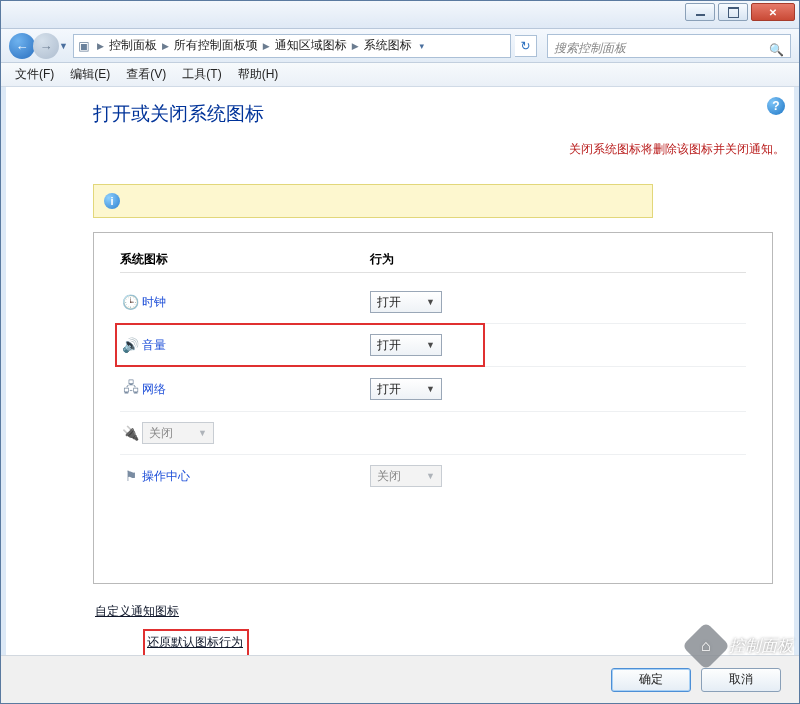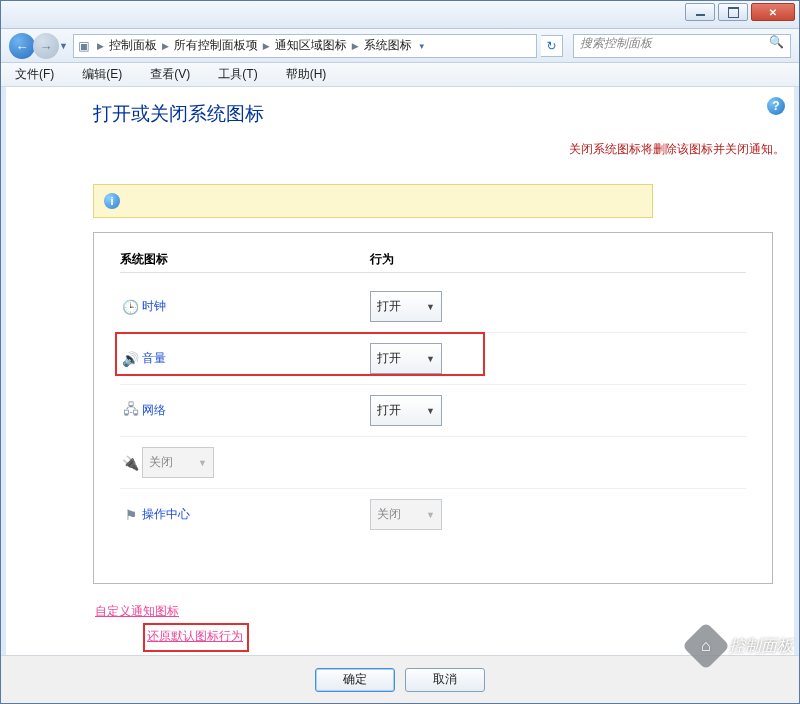--- a/index.html
+++ b/index.html
@@ -20,58 +20,58 @@
   .nav-arrows { display:flex; align-items:center; }
   .nav-arrow { width:26px; height:26px; border-radius:50%; background:radial-gradient(circle at 35% 30%, #6fb3ef, #2a6fbf); display:flex; align-items:center; justify-content:center; color:#fff; font-size:13px; }
   .nav-arrow.fwd { background:radial-gradient(circle at 35% 30%, #d5e0eb, #aebdcf); color:#6e7f94; margin-left:-2px;}
   .nav-drop { width:10px; color:#4a6f9e; font-size:9px; }
   .breadcrumb-wrap{ flex:1; height:24px; border:1px solid #abc0d7; background:#fff; display:flex; align-items:center; }
   .bc-icon{ width:20px; display:flex; justify-content:center; color:#6b829c; }
   .bc-sep{ color:#6b7c90; padding:0 3px; font-size:9px; }
   .bc-item{ padding:0 2px; color:#222; white-space:nowrap; }
   .bc-drop{ width:16px; text-align:center; color:#4a6f9e; font-size:9px;}
   .refresh{ width:22px; height:22px; border:1px solid #abc0d7; border-left:none; background:#fff; display:flex; align-items:center; justify-content:center; color:#2a6fbf; font-size:12px;}
-  .searchbox{ width:218px; height:24px; border:1px solid #abc0d7; background:#fff; margin-left:6px; display:flex; align-items:flex-start; padding:0 6px; color:#888; font-style:italic;}
+  .searchbox{ width:244px; height:24px; border:1px solid #abc0d7; background:#fff; margin-left:6px; display:flex; align-items:flex-end; padding:0 6px; color:#888; font-style:italic;}
   .searchbox .mag{ margin-left:auto; color:#2a6fbf; font-style:normal;}
 
   
-  .menubar{ height:24px; background:linear-gradient(#f7fafc,#eaf0f7); border-bottom:1px solid #d0dae6; display:flex; align-items:center; padding:0 6px; gap:12px;}
+  .menubar{ height:24px; background:linear-gradient(#f7fafc,#eaf0f7); border-bottom:1px solid #d0dae6; display:flex; align-items:center; padding:0 6px; gap:0;}
   .menubar span{ padding:3px 8px; color:#222;}
 
   
   .content{ flex:1; position:relative; padding:14px 14px 10px 14px; overflow:hidden; }
   .help-icon{ position:absolute; top:10px; right:14px; width:18px;height:18px; border-radius:50%; background:radial-gradient(circle at 30% 30%, #7ec4f7,#1e76c5); color:#fff; font-weight:bold; font-size:12px; display:flex; align-items:center; justify-content:center;}
   .inner{ margin-left:78px; }
   .page-title{ color:#003399; font-size:19px; font-weight:normal; margin-bottom:14px;}
   .page-desc{ color:#b91c1c; margin-bottom:26px;text-align:right;}
   .admin-note{ border:1px solid #e2d77a; background:#fdf7cf; padding:8px 10px; display:flex; align-items:flex-start; gap:8px; width:560px; margin-bottom:14px;}
   .info-icon{ width:16px;height:16px;border-radius:50%; background:radial-gradient(circle at 30% 30%, #8fd1ff,#2d7fcf); color:#fff; font-weight:bold; font-size:11px; display:flex;align-items:center;justify-content:center; flex-shrink:0;}
   .admin-link{ color:#0b57c2; text-decoration:underline;}
 
   .list-panel{ border:1px solid #b9b9b9; width:680px; height:352px; overflow-y:scroll; background:#fff; padding:18px 26px;}
   .cols{ display:flex; border-bottom:1px solid #e0e0e0; padding-bottom:4px; margin-bottom:8px;}
   .col-a{ width:250px; font-weight:bold;}
   .col-b{ font-weight:bold;}
   .row{ display:flex; align-items:center; padding:10px 0; border-bottom:1px solid #eef0f2; position:relative;}
   .row:last-child{border-bottom:none;}
   .row .ic{ width:22px; color:#7a8ca2; font-size:14px; text-align:center;}
   .row .lbl{ width:228px; color:#1d4ed8;}
-  .dropdown{ width:72px; height:31px; border:1px solid #9aa7b7; background:linear-gradient(#fff,#eef2f6); display:flex; align-items:center; padding:0 6px; font-size:12px; color:#222;}
+  .dropdown{ width:72px; height:22px; border:1px solid #9aa7b7; background:linear-gradient(#fff,#eef2f6); display:flex; align-items:center; padding:0 6px; font-size:12px; color:#222;}
   .dropdown.disabled{ color:#888; background:#f3f3f3; border-color:#c8cdd3;}
   .dropdown .arr{ margin-left:auto; font-size:9px; color:#4a4a4a;}
   .dropdown.disabled .arr{color:#aeb3b9;}
   .highlight-red{ position:absolute; border:2px solid #e03030; pointer-events:none; }
   .hr1{ left:-5px; top:-1px; width:370px; height:44px;}
 
   .links{ margin-top:16px; margin-left:2px;}
-  .links a{ display:block; color:#ec4899; padding:3px 0;}
+  .links a{ display:block; color:#0f172a; padding:3px 0;}
   .link-hl{ display:inline-block; border:2px solid #e03030; padding:0 4px 2px 2px;}
 
   
-  .footer{ height:48px; background:#f0f0f0; border-top:1px solid #d2d8df; display:flex; align-items:center; justify-content:center; padding:0 18px; gap:10px;}
+  .footer{ height:48px; background:#f0f0f0; border-top:1px solid #d2d8df; display:flex; align-items:center; justify-content:flex-end; padding:0 18px; gap:10px;}
   .btn{ min-width:80px; height:24px; border:1px solid #8aa0b8; border-radius:3px; background:linear-gradient(#fdfefe,#e5edf5); display:flex; align-items:center; justify-content:center; color:#222;}
   .btn.primary{ border-color:#4d8fd6; box-shadow:0 0 0 1px #a7d0f5 inset;}
 
   
   .watermark{ position:absolute; right:6px; bottom:40px; display:flex; align-items:center; gap:6px; color:#fff; opacity:.85; font-style:italic; font-size:16px; text-shadow:0 0 3px #666;}
   .wm-badge{ width:34px;height:34px; background:#8a8f95; border-radius:6px; display:flex;align-items:center;justify-content:center; transform:rotate(45deg);}
   .wm-badge span{transform:rotate(-45deg); font-weight:bold;}
 
   ::-webkit-scrollbar{width:16px;background:#f1f1f1;}
   ::-webkit-scrollbar-thumb{background:#c6cdd6;border:1px solid #aeb7c2;}
@@ -177,21 +177,21 @@
               <div class="dropdown disabled">
                 <span>关闭</span>
                 <span class="arr">▼</span>
               </div>
             </div>
           </div>
       </div>
 
       <div class="links">
         <a href="#">自定义通知图标</a>
-        <div style="padding-left:48px;">
+        <div style="margin-top:6px;padding-left:48px;">
           <span class="link-hl">
             <a href="#">还原默认图标行为</a>
           </span>
         </div>
       </div>
     </div>
   </div>
 
   <div class="footer">
     <div class="btn primary">确定</div>

